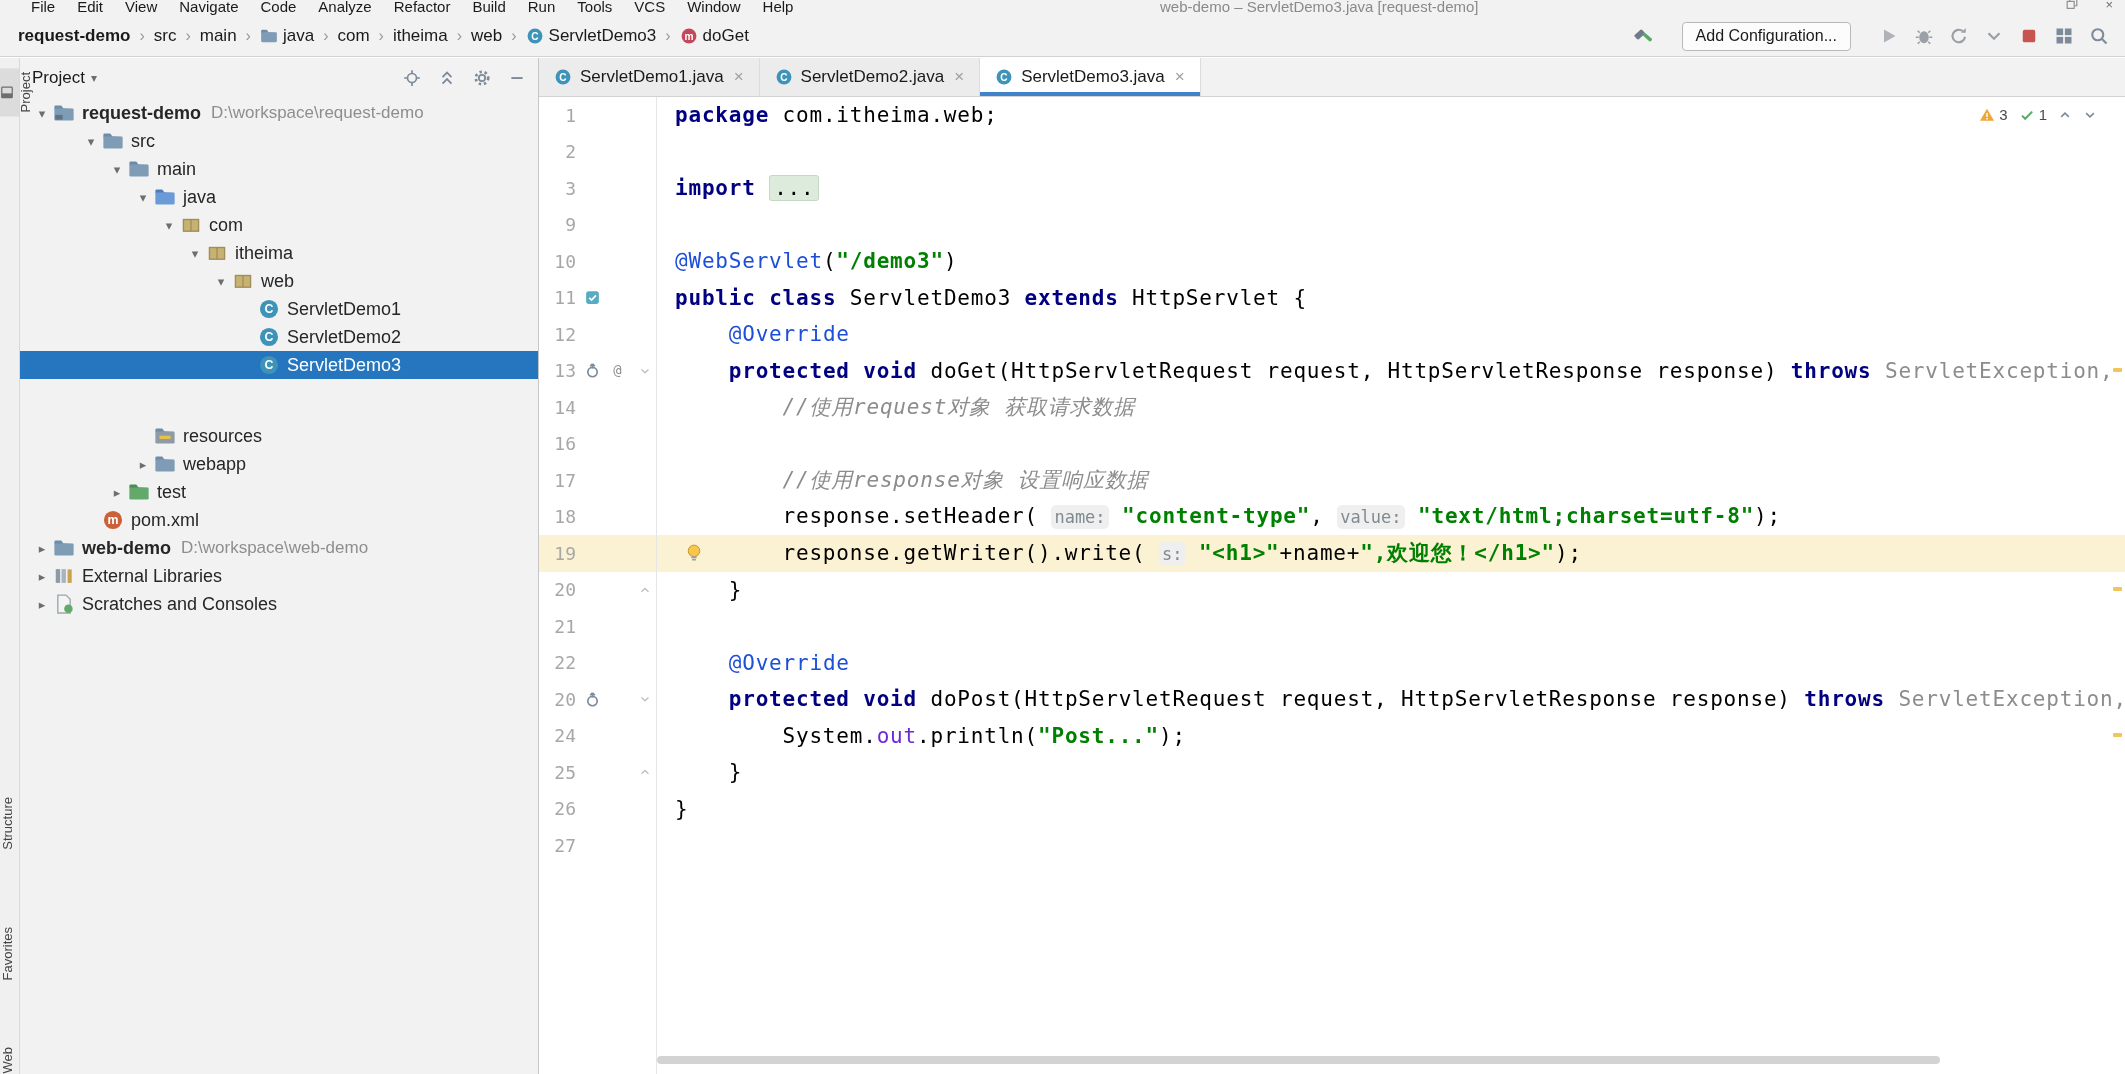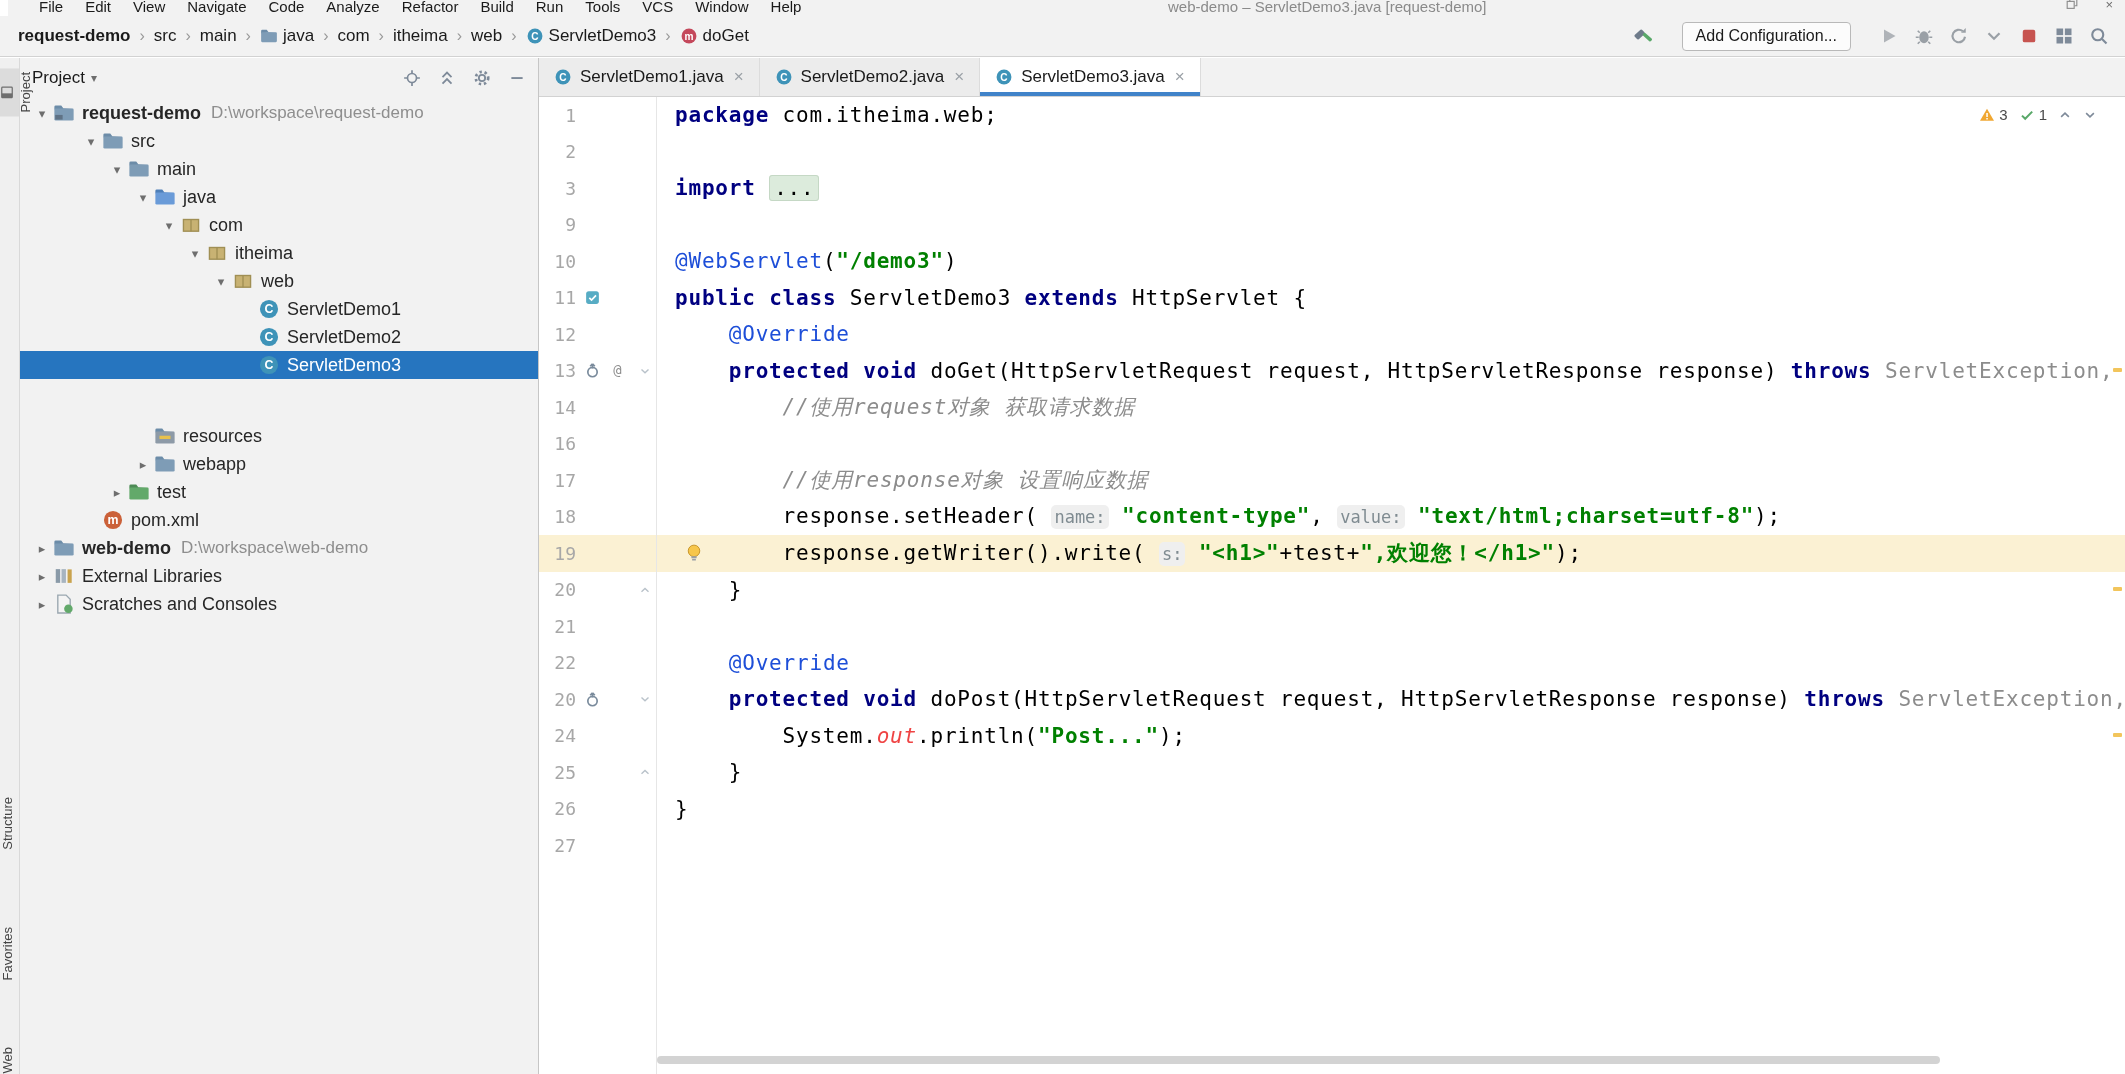--- a/index.html
+++ b/index.html
@@ -1,19 +1,19 @@
 <!DOCTYPE html>
 <html><head>
 <meta charset="utf-8">
 <style>
   html,body{margin:0;padding:0;background:#e8e8e8;}
   .app{position:relative;width:2125px;height:1074px;background:#fff;overflow:hidden;
        font-family:"Liberation Sans",sans-serif;color:#1a1a1a;}
   
-  .menubar{position:absolute;top:0;left:8px;right:0;height:16px;background:#f2f2f2;overflow:hidden;display:flex;align-items:flex-start;}
+  .menubar{position:absolute;top:0;left:0;right:0;height:16px;background:#f2f2f2;overflow:hidden;display:flex;align-items:flex-start;}
   .mitems{display:flex;padding-left:20px;}
   .mi{font-size:15px;line-height:18px;margin-top:-2px;padding:0 11px;color:#1a1a1a;white-space:nowrap;}
   .wtitle{position:absolute;left:1160px;top:-2px;font-size:15px;color:#8a8a8a;white-space:nowrap;}
   .wctl{position:absolute;right:12px;top:-3px;display:flex;gap:26px;color:#6e6e6e;font-size:13px;}
   
   .toolbar{position:absolute;top:16px;left:0;right:0;height:41px;background:#f2f2f2;border-bottom:1px solid #d2d2d2;
            display:flex;align-items:center;box-sizing:border-box;}
   .crumbs{display:flex;align-items:center;padding-left:14px;font-size:17px;gap:3px;}
   .crumb{display:flex;align-items:center;gap:5px;padding:2px 4px;border-radius:3px;white-space:nowrap;}
   .crumb-sep{color:#9a9a9a;padding:0 2px;font-size:16px;}
@@ -54,21 +54,21 @@
   .gicons{width:58px;flex:none;display:flex;align-items:center;gap:8px;padding-left:8px;box-sizing:border-box;}
   .gfold{width:22px;flex:none;display:flex;align-items:center;justify-content:center;}
   .ctext{flex:1;overflow:hidden;position:relative;white-space:pre;
          font-family:"DejaVu Sans Mono",monospace;font-size:21px;line-height:36.5px;letter-spacing:0.8px;color:#000;padding-left:9px;margin-left:10px;}
   .k{color:#000080;font-weight:bold;}
   .s{color:#008000;font-weight:bold;}
   .c{color:#8c8c8c;font-style:italic;}
   .a{color:#1d4ed8;}
   .h{color:#7f8b91;font-size:17px;letter-spacing:0;background:#efefef;border-radius:5px;padding:2px 3px;}
   .d{color:#8c8c8c;}
-  .f{color:#ef4444;font-style:italic;}
+  .f{color:#6d28d9;}
   .fo{background:#dcebdc;border:1px solid #c5d8c5;border-radius:3px;padding:0 4px;color:#000;}
   .bulbwrap{position:absolute;left:18px;top:8px;width:20px;height:20px;}
   .inspect{position:absolute;top:48px;right:28px;display:flex;align-items:center;gap:11px;font-size:15px;color:#4a4a4a;z-index:5;background:transparent;}
   .inspect .grp{display:flex;align-items:center;gap:4px;}
   .mark{position:absolute;right:3px;width:9px;height:4px;background:#f2c55c;border-radius:1px;z-index:6;}
   .hscroll{position:absolute;left:118px;right:185px;bottom:10px;height:8px;background:rgba(130,130,130,0.35);border-radius:4px;z-index:6;}
   
   .icn{display:inline-flex;flex:none;}
   .icn svg{display:block;width:100%;height:100%;}
   .i14{width:14px;height:14px;}
@@ -647,21 +647,21 @@
           <div class="crow">
             <div class="gnum">18</div>
             <div class="gicons"></div>
             <div class="gfold"></div>
             <div class="ctext"><span>        response.setHeader( </span><span class="h">name:</span><span> </span><span class="s">"content-type"</span><span>, </span><span class="h">value:</span><span> </span><span class="s">"text/html;charset=utf-8"</span><span>);</span></div>
           </div>
           <div class="crow hl">
             <div class="gnum">19</div>
             <div class="gicons"></div>
             <div class="gfold"></div>
-            <div class="ctext"><span>        response.getWriter().write( </span><span class="h">s:</span><span> </span><span class="s">"&lt;h1&gt;"</span><span>+test+</span><span class="s">",欢迎您！&lt;/h1&gt;"</span><span>);</span><span class="bulbwrap icn"><svg viewBox="0 0 16 16">
+            <div class="ctext"><span>        response.getWriter().write( </span><span class="h">s:</span><span> </span><span class="s">"&lt;h1&gt;"</span><span>+name+</span><span class="s">",欢迎您！&lt;/h1&gt;"</span><span>);</span><span class="bulbwrap icn"><svg viewBox="0 0 16 16">
                   <circle cx="8" cy="6.3" r="4.6" fill="#f7c64a" stroke="#c9972b" stroke-width="0.8"></circle>
                   <rect x="5.9" y="10.6" width="4.2" height="1.6" fill="#9aa0a6"></rect>
                   <rect x="6.5" y="12.7" width="3" height="1.3" fill="#9aa0a6"></rect>
                 </svg></span></div>
           </div>
           <div class="crow">
             <div class="gnum">20</div>
             <div class="gicons"></div>
             <div class="gfold">
               <span class="icn i14">

